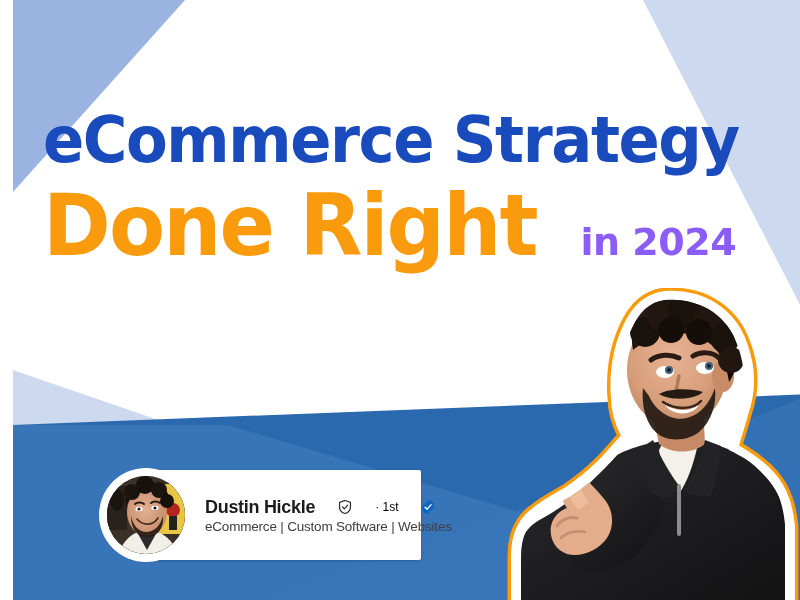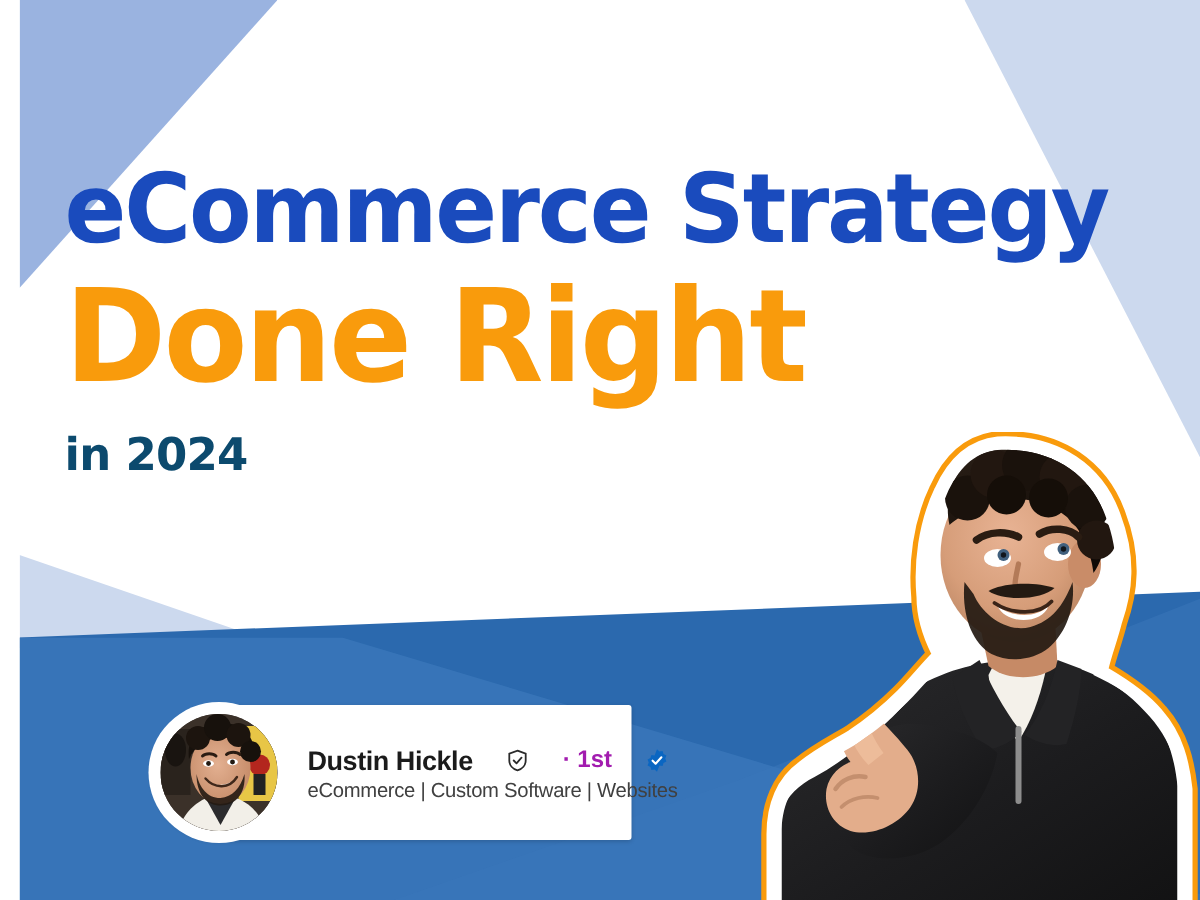--- a/index.html
+++ b/index.html
@@ -60,31 +60,30 @@
   .line1 {
     font-size:64px; font-weight:bold; letter-spacing:-1.5px;
     color:#1a4bbd; line-height:1.0;
     font-family:"DejaVu Sans", sans-serif;
     transform:scaleX(.95); transform-origin:left center;
     white-space:nowrap;
   }
   .line2wrap {
     display:flex; align-items:baseline; gap:18px;
     margin-top:10px;
-    flex-direction:column;
   }
   .line2 {
     font-size:86px; font-weight:bold; letter-spacing:-2px;
     color:#f99b0c; line-height:1.0;
     font-family:"DejaVu Sans", sans-serif;
     transform:scaleX(.95); transform-origin:left center;
     white-space:nowrap;
   }
   .line2suffix {
-    font-size:30px; font-weight:bold; color:#0c4a6e;
+    font-size:38px; font-weight:bold; color:#8b5cf6;
     letter-spacing:-.5px; font-family:"DejaVu Sans", sans-serif;
     white-space:nowrap;
   }
 
   
   .person {
     position:absolute; left:452px; top:288px; width:348px; height:312px;
   }
   .person svg { display:block; }
 
@@ -114,21 +113,21 @@
   }
   .profile-name-row {
     display:flex; align-items:center; gap:22px;
   }
   .profile-name {
     font-size:18px; font-weight:bold; color:#1b1b1b;
     letter-spacing:-.3px; white-space:nowrap;
   }
   .shield-icon { width:16px; height:16px; display:block; }
   .degree {
-    font-size:16px; font-weight:bold; color:#a21caf;
+    font-size:12px; font-weight:normal; color:#000000;
     white-space:nowrap;
   }
   .verified-badge { width:16px; height:16px; display:block; }
   .profile-tagline {
     font-size:13.5px; color:#404040; white-space:nowrap;
     letter-spacing:-.2px;
   }
 </style>
 </head>
 <body>

